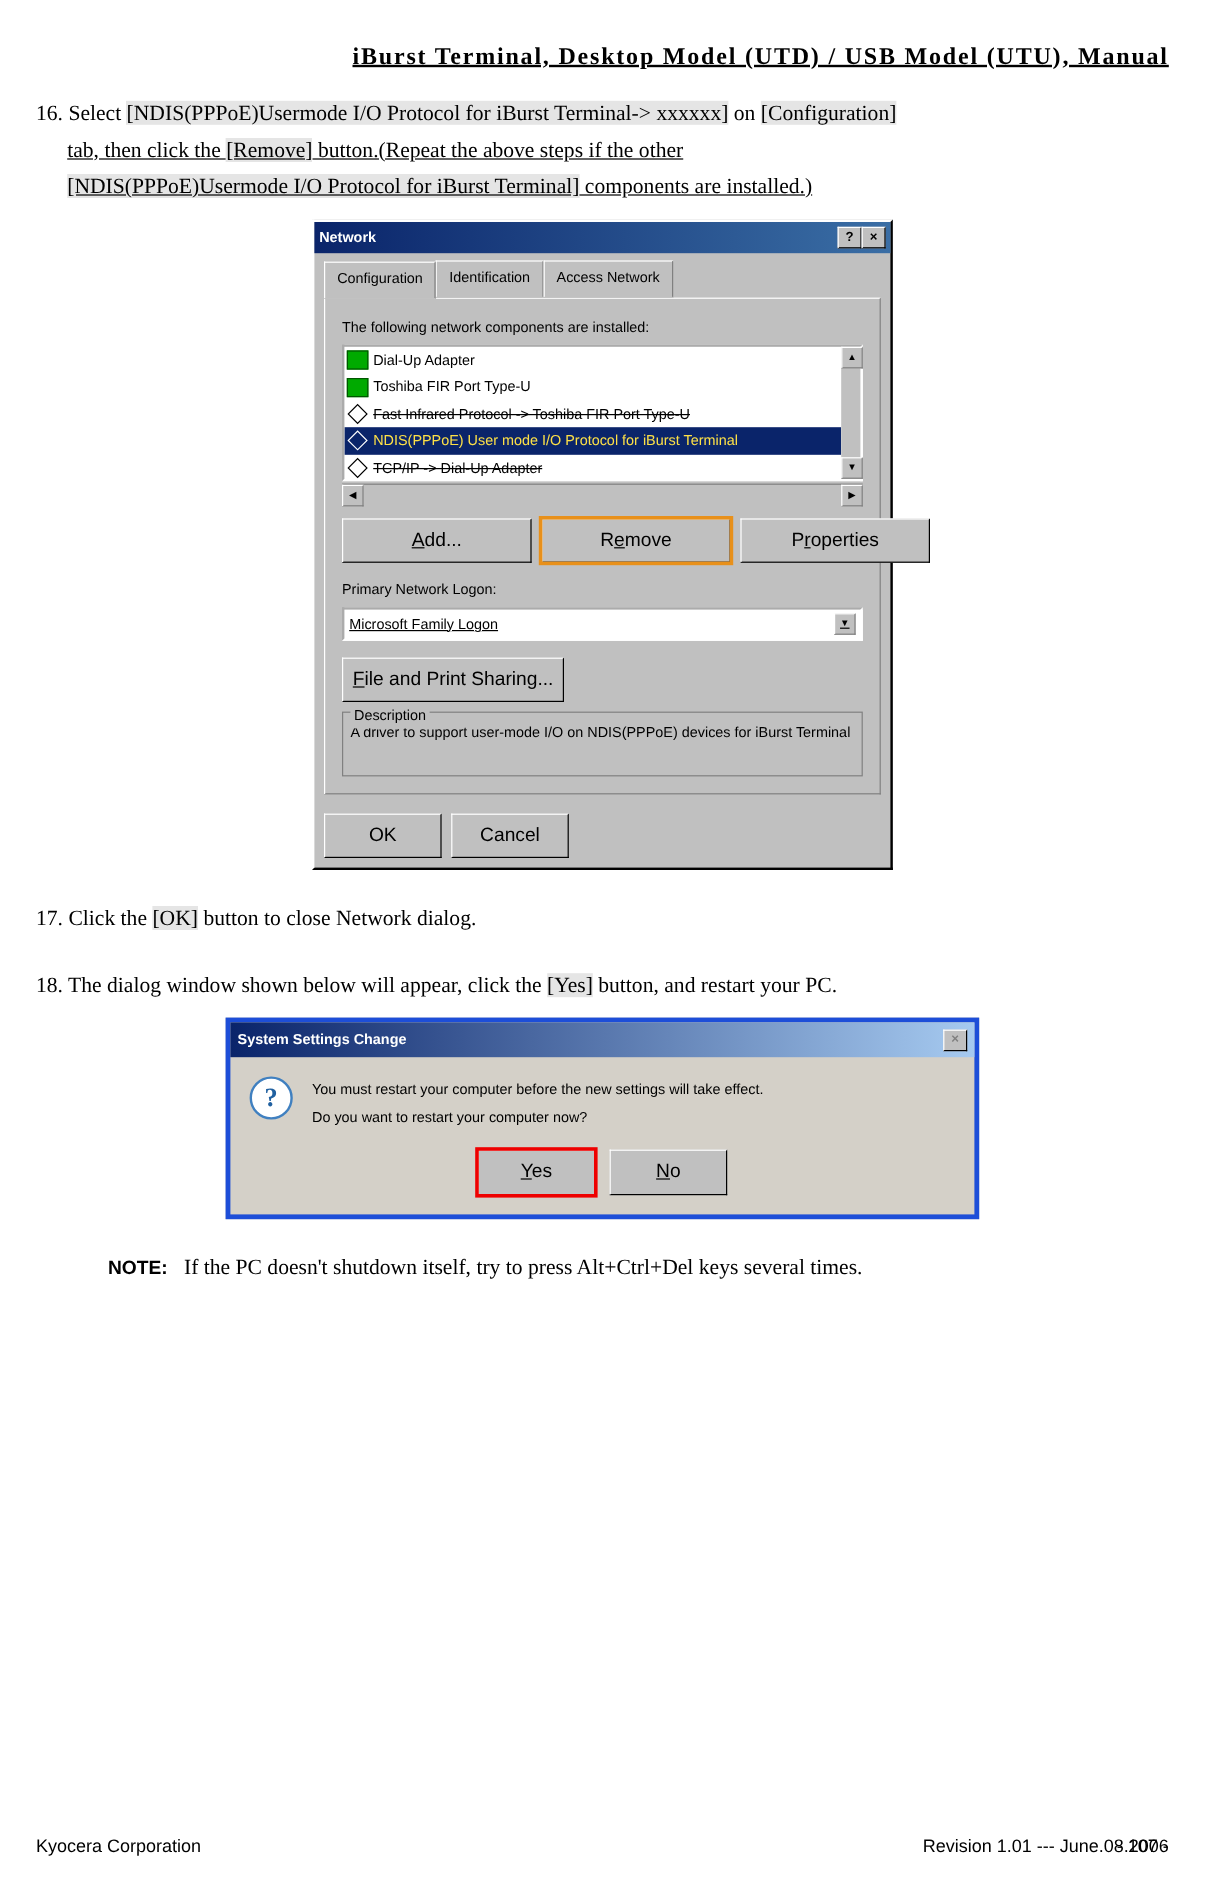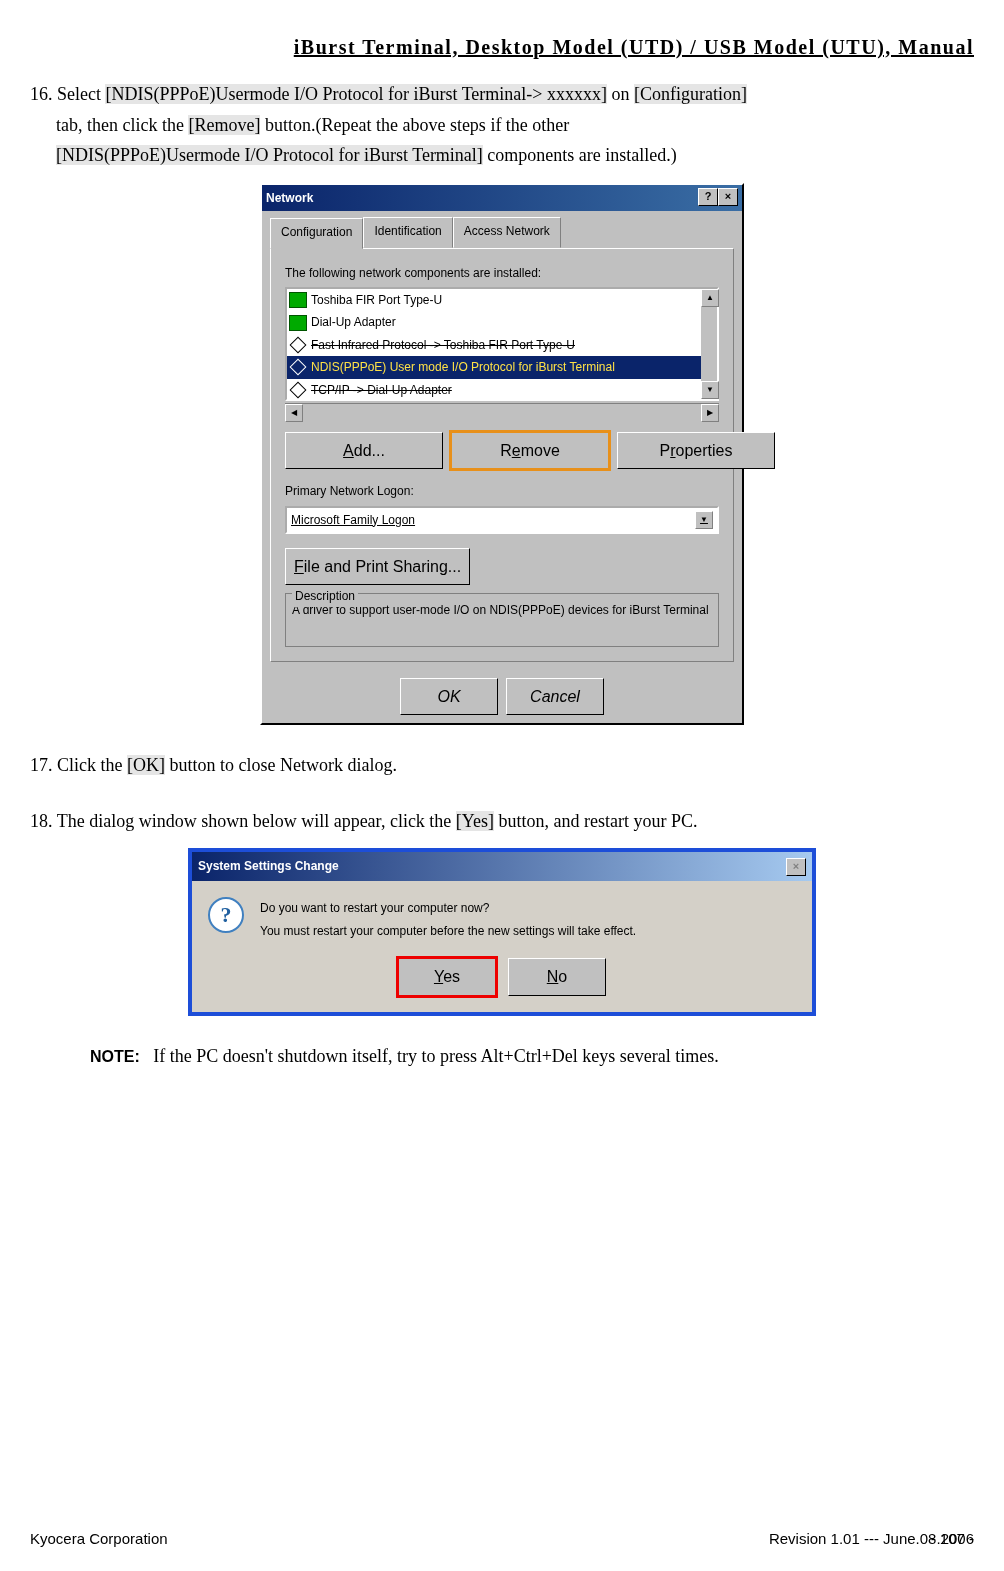--- a/index.html
+++ b/index.html
@@ -22,20 +22,21 @@
       margin-bottom: 15px;
     }
     .step {
       margin-bottom: 12px;
     }
     .hl {
       background: #e5e5e5;
     }
     .step-indent {
       padding-left: 26px;
+      text-decoration: underline;
     }
     .dialog-container {
       display: flex;
       justify-content: center;
       margin: 10px 0 25px 0;
     }
 
     
     .network-dialog {
       width: 480px;
@@ -45,20 +46,21 @@
       border-color: #fff #000 #000 #fff;
       background: #c0c0c0;
     }
     .titlebar {
       background: linear-gradient(to right, #0a246a, #3a6ea5);
       color: #fff;
       padding: 3px 4px;
       font-weight: bold;
       display: flex;
       justify-content: space-between;
+      align-items: center;
     }
     .title-actions { display: flex; gap: 0; }
     .win-btn {
       width: 18px; height: 16px;
       background: #c0c0c0;
       border: 1px solid;
       border-color: #fff #000 #000 #fff;
       display: inline-flex; align-items:center; justify-content:center;
       color: #000; font-size: 11px; font-weight: bold;
       font-family: sans-serif;
@@ -160,23 +162,22 @@
       border:1px solid #808080;
       padding:6px;
       margin-top:8px;
       position:relative;
     }
     .fieldset .legend {
       position:absolute; top:-8px; left:6px;
       background:#c0c0c0; padding:0 3px; font-size:12px;
     }
     .dialog-footer {
-      display:flex; justify-content:center; gap:8px;
+      display:flex; justify-content:flex-start; gap:8px;
       padding: 8px;
-      font-style: italic;
     }
     .dialog-footer .std-btn { min-width:80px; }
 
     
     .ssc-dialog {
       width: 620px;
       font-family: Tahoma, sans-serif;
       font-size: 12px;
       border: 4px solid #1d4ed8;
       background:#d4d0c8;
@@ -240,25 +241,25 @@
       <div class="tab active">Configuration</div>
       <div class="tab">Identification</div>
       <div class="tab">Access Network</div>
     </div>
     <div class="tab-panel">
       <label><span>The following network components are installed:</span></label>
       <div class="listbox-wrap">
         <div class="listbox">
           <div class="list-item">
               <span class="icon-box"></span>
-              <span>Toshiba FIR Port Type-U</span>
+              <span>Dial-Up Adapter</span>
             </div>
           <div class="list-item">
               <span class="icon-box"></span>
-              <span>Dial-Up Adapter</span>
+              <span>Toshiba FIR Port Type-U</span>
             </div>
           <div class="list-item">
               <span class="icon-proto"></span>
               <span class="strike">Fast Infrared Protocol -&gt; Toshiba FIR Port Type-U</span>
             </div>
           <div class="list-item selected">
               <span class="icon-proto" style="border-color:#fff"></span>
               <span>NDIS(PPPoE) User mode I/O Protocol for iBurst Terminal </span>
             </div>
           <div class="list-item">
@@ -314,22 +315,22 @@
 
 <div class="dialog-container">
   <div class="ssc-dialog">
     <div class="ssc-title">
       <span>System Settings Change</span>
       <span class="win-btn" style="color:#808080">×</span>
     </div>
     <div class="ssc-body">
       <div class="q-icon">?</div>
       <div class="ssc-text">
+        <div>You must restart your computer before the new settings will take effect.</div>
         <div>Do you want to restart your computer now?</div>
-        <div>You must restart your computer before the new settings will take effect.</div>
       </div>
     </div>
     <div class="ssc-btns">
       <div class="std-btn red-box"><span class="underline-accent">Y</span>es</div>
       <div class="std-btn"><span class="underline-accent">N</span>o</div>
     </div>
   </div>
 </div>
 
 <div class="note-line">

